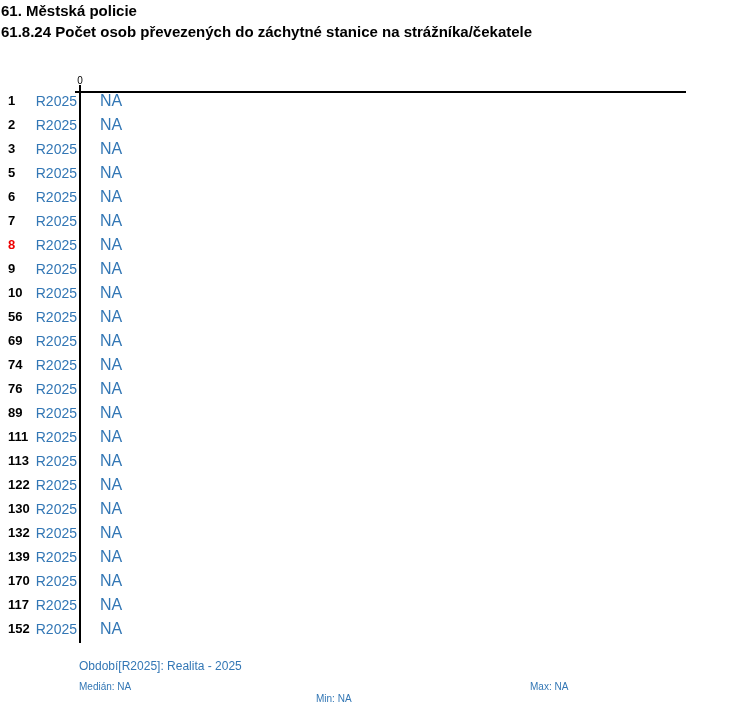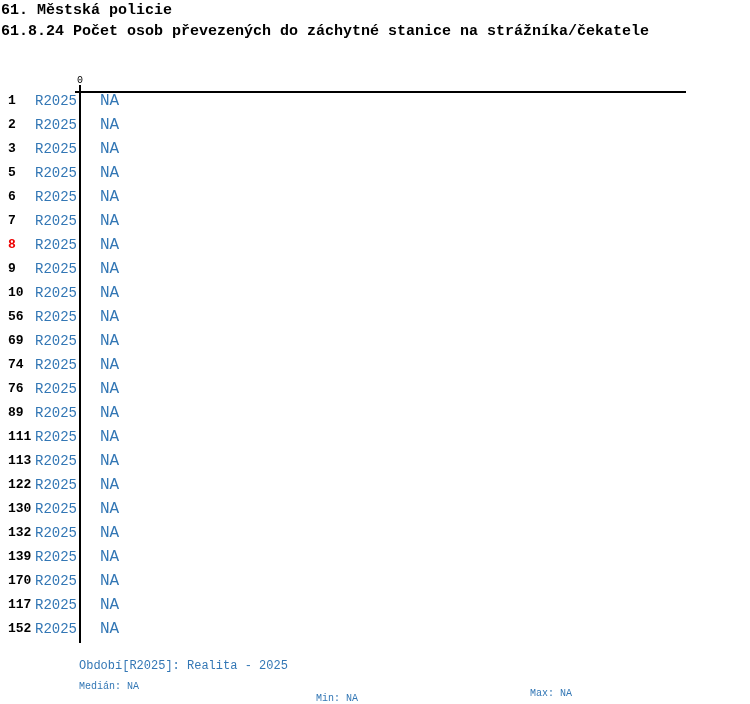--- a/index.html
+++ b/index.html
@@ -6,21 +6,21 @@
     --link:#3377b5;
     --highlight:#ee0000;
     --axis:#000000;
     --bg:#ffffff;
   }
   html,body{margin:0;padding:0;background:var(--bg);}
   .page{
     position:relative;
     width:750px;height:704px;
     background:var(--bg);
-    font-family:Liberation Mono, monospace;
+    font-family:Liberation Sans, sans-serif;
     color:#000;
     overflow:hidden;
   }
   .title{
     position:absolute;left:1px;top:1px;
     font-size:15px;font-weight:bold;line-height:20px;white-space:pre;
   }
   .subtitle{
     position:absolute;left:1px;top:22px;
     font-size:15px;font-weight:bold;line-height:20px;white-space:pre;
@@ -63,21 +63,21 @@
   .footer-period{
     position:absolute;left:79px;top:659px;
     font-size:12px;line-height:14px;color:var(--link);white-space:pre;
   }
   .footer-stat{
     position:absolute;top:680px;
     font-size:10px;line-height:14px;color:var(--link);white-space:pre;
   }
   .footer-median{left:79px;}
   .footer-min{left:316px;margin-top:12px;}
-  .footer-max{left:530px;margin-top:7px;}
+  .footer-max{left:530px;}
 </style>
 </head>
 <body>
 
 <div class="page">
   <div class="title">61. Městská policie</div>
   <div class="subtitle">61.8.24 Počet osob převezených do záchytné stanice na strážníka/čekatele</div>
 
   <div class="axis-zero">0</div>
   <div class="axis-h"></div>

